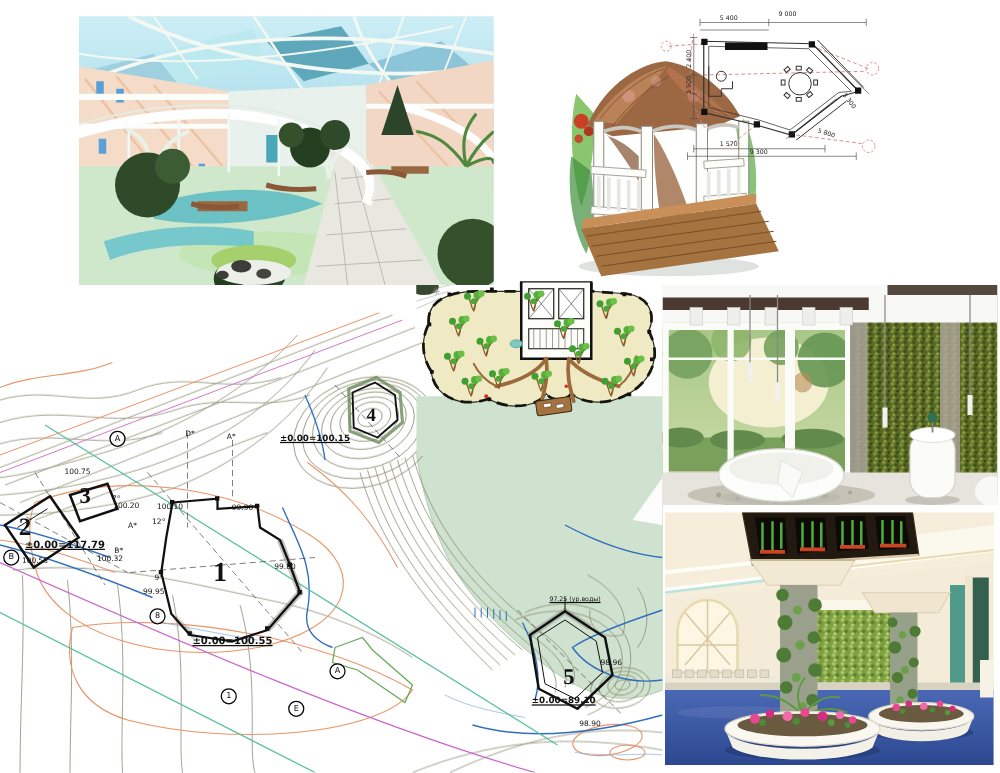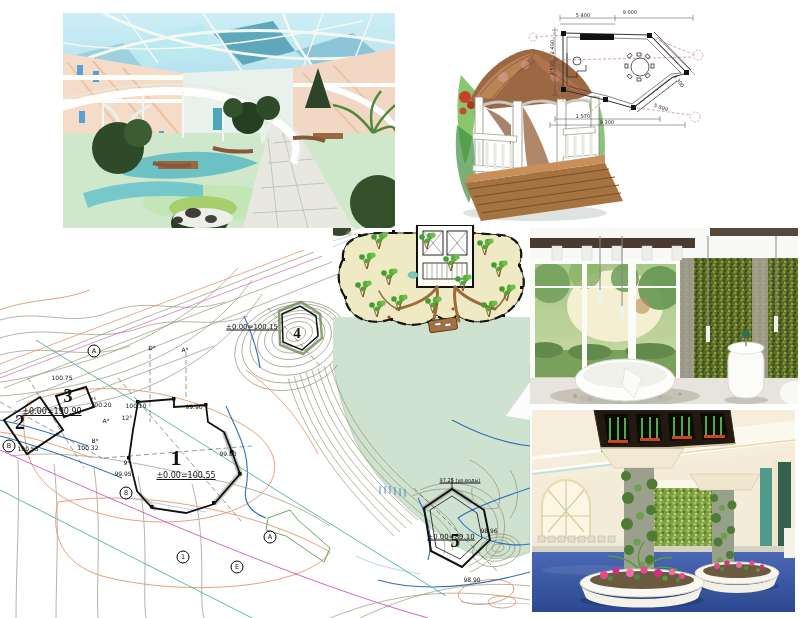--- a/index.html
+++ b/index.html
@@ -3,21 +3,21 @@
 <meta charset="utf-8">
 <style>
   html,body{margin:0;padding:0;background:#fff;}
   #canvas{position:relative;width:800px;height:618px;background:#ffffff;overflow:hidden;
           font-family:"DejaVu Sans",sans-serif;}
   .panel{position:absolute;}
   svg{display:block;}
   .lbl{position:absolute;color:#111;white-space:nowrap;transform:translate(-50%,-50%);
        font-family:"DejaVu Sans",sans-serif;line-height:1;z-index:6;}
   .lbl.building{font-family:"Liberation Serif",serif;font-weight:bold;}
-  .lbl.elev{font-size:7px;font-weight:normal;text-decoration:underline;}
+  .lbl.elev{font-size:7px;font-weight:bold;text-decoration:underline;margin-top:24px;}
   .lbl.small{font-size:6px;}
   .lbl.note{font-size:5px;text-decoration:underline;}
   .lbl.circled{font-size:6.5px;border:1px solid #000;border-radius:50%;width:11px;height:11px;
        line-height:11px;text-align:center;background:rgba(255,255,255,.7);}
   .dim{position:absolute;font-size:5px;color:#222;white-space:nowrap;
        transform:translate(-50%,-50%) rotate(var(--r,0deg));z-index:6;}
   #labels-layer,#dims-layer{position:absolute;left:0;top:0;right:0;bottom:0;z-index:5;}
 </style>
 </head>
 <body>
@@ -155,22 +155,22 @@
         <path d="M430,260 L452,246 L477,263 L482,288 L460,309 L436,297 Z" stroke="#111" stroke-width="0.8"></path>
         <path d="M452,239 L452,228" stroke="#111" stroke-width="0.8"></path>
       </g>
     </svg>
     <div id="labels-layer">
         <span class="lbl building" style="left: 176px; top: 208px; font-size: 22px;">1</span>
         <span class="lbl building" style="left: 20px; top: 172px; font-size: 20px;">2</span>
         <span class="lbl building" style="left: 68px; top: 146px; font-size: 18px;">3</span>
         <span class="lbl building" style="left: 297px; top: 83px; font-size: 15px;">4</span>
         <span class="lbl building" style="left: 455px; top: 291px; font-size: 18px;">5</span>
-        <span class="lbl elev" style="left: 186px; top: 226px; font-size: 8px;">±0.00=100.55</span>
-        <span class="lbl elev" style="left: 52px; top: 162px; font-size: 8px;">±0.00=190.90</span>
+        <span class="lbl elev" style="left: 186px; top: 239px; font-size: 8px;">±0.00=100.55</span>
+        <span class="lbl elev" style="left: 52px; top: 162px; font-size: 8px;">±0.00=117.79</span>
         <span class="lbl elev" style="left: 252px; top: 77px; font-size: 7px;">±0.00=100.15</span>
         <span class="lbl elev" style="left: 451px; top: 287px; font-size: 7px;">±0.00=89.10</span>
         <span class="lbl note" style="left: 460px; top: 230px;">97.25 (ур.воды)</span>
         <span class="lbl circled" style="left: 94px; top: 101px;">A</span>
         <span class="lbl circled" style="left: 9px; top: 196px;">B</span>
         <span class="lbl circled" style="left: 126px; top: 243px;">8</span>
         <span class="lbl circled" style="left: 183px; top: 307px;">1</span>
         <span class="lbl circled" style="left: 237px; top: 317px;">E</span>
         <span class="lbl circled" style="left: 270px; top: 287px;">A</span>
         <span class="lbl small" style="left: 152px; top: 98px;">D*</span>

